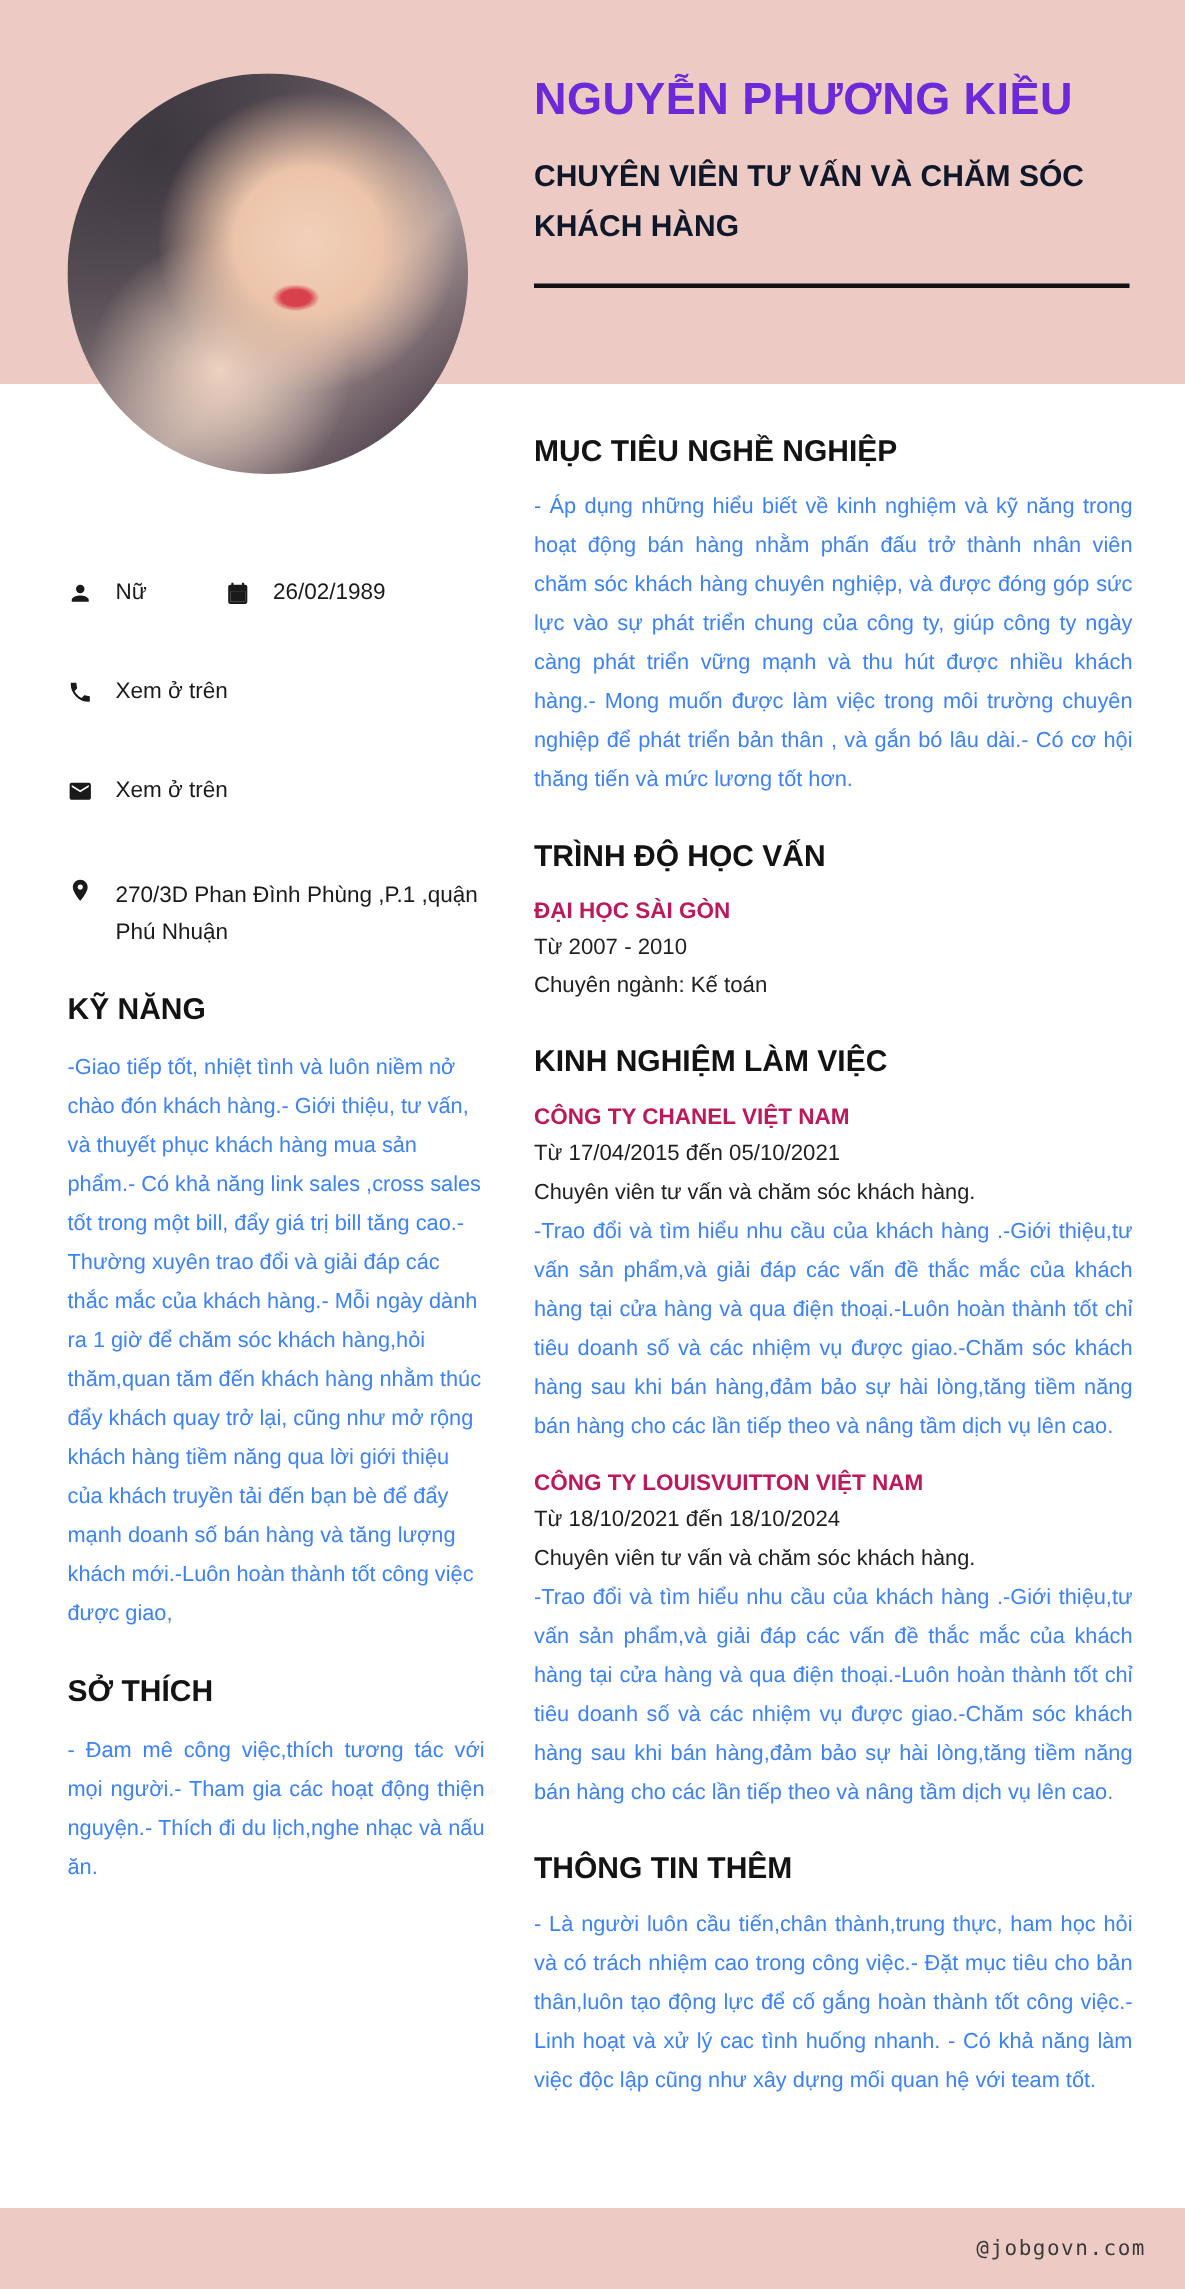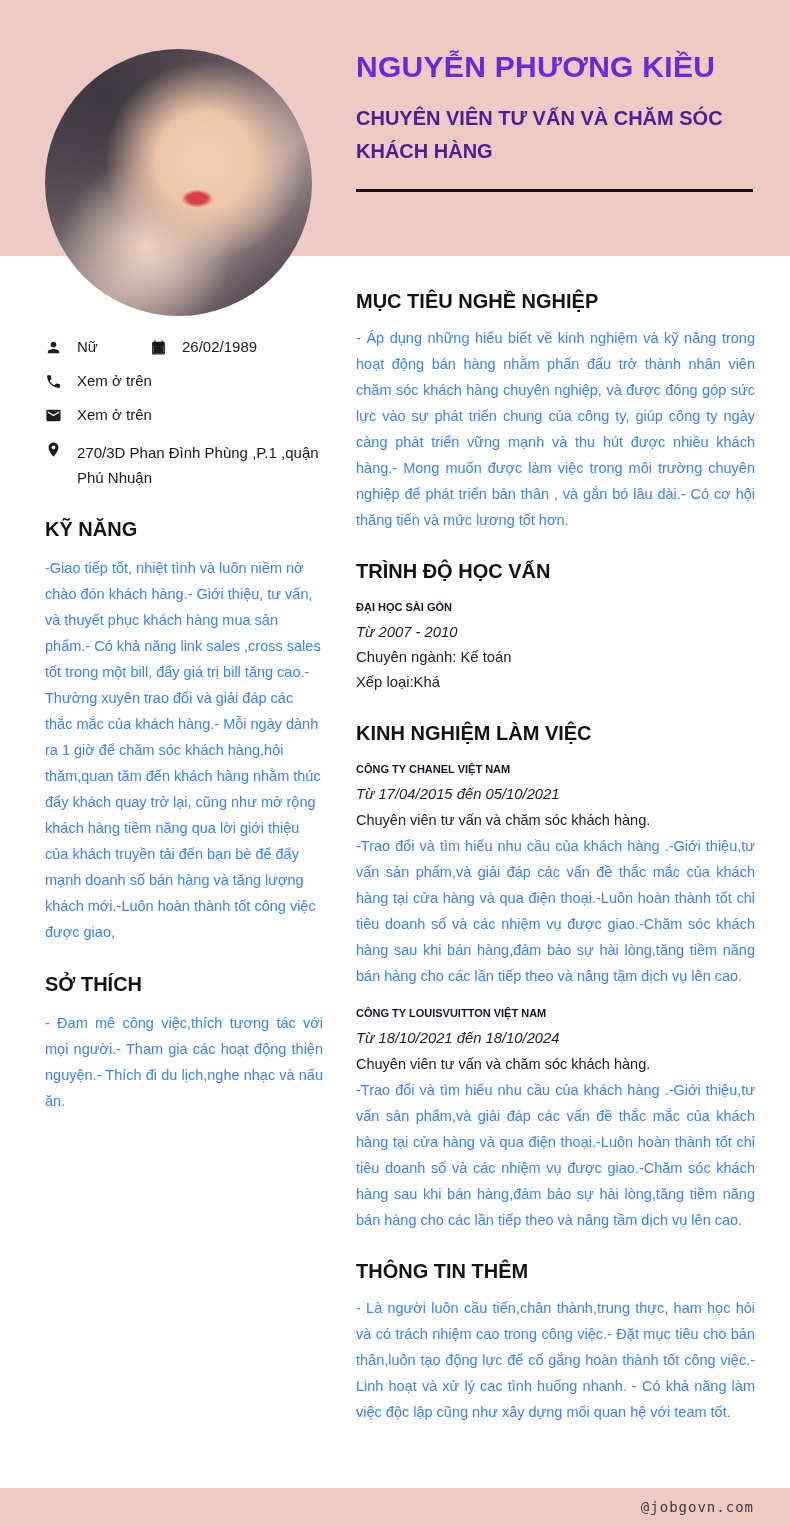--- a/index.html
+++ b/index.html
@@ -36,34 +36,34 @@
   }
   .header-text {
     position:absolute; left:356px; top:50px; width:400px;
   }
   .cv-name {
     font-size:30px; font-weight:700; color:#6d28d9;
     letter-spacing:0.3px;
   }
   .cv-subtitle {
     margin-top:18px; width:372px;
-    font-size:20px; font-weight:700; color:#4c1d95;
+    font-size:20px; font-weight:700; color:#0f172a;
     line-height:33px;
   }
   .header-divider {
     margin-top:21px; width:397px; height:3px; background:#111111;
   }
   
   .left-col {
     position:absolute; left:45px; top:338px; width:278px;
   }
   .contact-row {
     display:flex; align-items:flex-start;
     margin-bottom:16px;
-    font-size:15px; color:#1a1a1a;
+    font-size:15px; color:#1a1a1a;margin-top:48px;
   }
   .contact-row .icon {
     width:17px; height:17px; margin-right:15px; flex:0 0 auto;
     margin-top:1px;
   }
   .icon svg { width:17px; height:17px; display:block; fill:#1a1a1a; }
   .pair-left { display:flex; width:105px; }
   .pair-right { display:flex; }
   .addr { line-height:25px; }
   .section-h {
@@ -74,35 +74,35 @@
     font-size:14.5px; line-height:26px; color:#3b82f6;
   }
   .justify { text-align:justify; }
   
   .right-col {
     position:absolute; left:356px; top:290px; width:399px;
   }
   .right-col .section-h { margin:0 0 12px 0; }
   .section-block { margin-bottom:27px; }
   .edu-line { font-size:14.8px; line-height:25px; }
-  .sub-h { font-size:11px; font-weight:700; color:#0f172a; line-height:25px; }
-  .period { font-size:14.8px; font-style:italic; color:#1f1f1f; line-height:25px; }
+  .sub-h { font-size:15px; font-weight:700; color:#be185d; line-height:25px; }
+  .period { font-size:14.8px; color:#1f1f1f; line-height:25px; }
   .job { margin-top:12px; }
   .job:first-of-type { margin-top:0; }
   .job .role { font-size:14.5px; line-height:26px; }
   .placeholder-text {
     font-size:14.5px; line-height:26px; color:#9b9b9b;
   }
   
   .footer-band {
     position:absolute; bottom:0; left:0;
-    width:790px; height:38px;
+    width:790px; height:54px;
     background:#edcbc4;
     display:flex; align-items:center; justify-content:flex-end;
-    padding-right:36px;
+    padding-right:26px;
   }
   .footer-brand {
     font-family:"DejaVu Sans Mono", monospace;
     font-size:14px; color:#3a3a3a; letter-spacing:1px;
   }
 </style>
 </head>
 <body>
 
 <div class="page">
@@ -177,21 +177,20 @@
     <div class="section-block">
       <div class="section-h">MỤC TIÊU NGHỀ NGHIỆP</div>
       <div class="body-text justify">- Áp dụng những hiểu biết về kinh nghiệm và kỹ năng trong hoạt động bán hàng nhằm phấn đấu trở thành nhân viên chăm sóc khách hàng chuyên nghiệp, và được đóng góp sức lực vào sự phát triển chung của công ty, giúp công ty ngày càng phát triển vững mạnh và thu hút được nhiều khách hàng.- Mong muốn được làm việc trong môi trường chuyên nghiệp để phát triển bản thân , và gắn bó lâu dài.- Có cơ hội thăng tiến và mức lương tốt hơn.</div>
     </div>
 
     <div class="section-block">
       <div class="section-h">TRÌNH ĐỘ HỌC VẤN</div>
       <div class="sub-h">ĐẠI HỌC SÀI GÒN</div>
       <div class="period">Từ 2007 - 2010</div>
       <div class="edu-line">Chuyên ngành: Kế toán</div>
-      <div class="edu-line">Xếp loại:Khá</div>
     </div>
 
     <div class="section-block">
       <div class="section-h">KINH NGHIỆM LÀM VIỆC</div>
 
       <div class="job">
         <div class="sub-h">CÔNG TY CHANEL VIỆT NAM</div>
         <div class="period">Từ 17/04/2015 đến 05/10/2021</div>
         <div class="role">Chuyên viên tư vấn và chăm sóc khách hàng.</div>
         <div class="body-text justify">-Trao đổi và tìm hiểu nhu cầu của khách hàng .-Giới thiệu,tư vấn sản phẩm,và giải đáp các vấn đề thắc mắc của khách hàng tại cửa hàng và qua điện thoại.-Luôn hoàn thành tốt chỉ tiêu doanh số và các nhiệm vụ được giao.-Chăm sóc khách hàng sau khi bán hàng,đảm bảo sự hài lòng,tăng tiềm năng bán hàng cho các lần tiếp theo và nâng tầm dịch vụ lên cao.</div>

